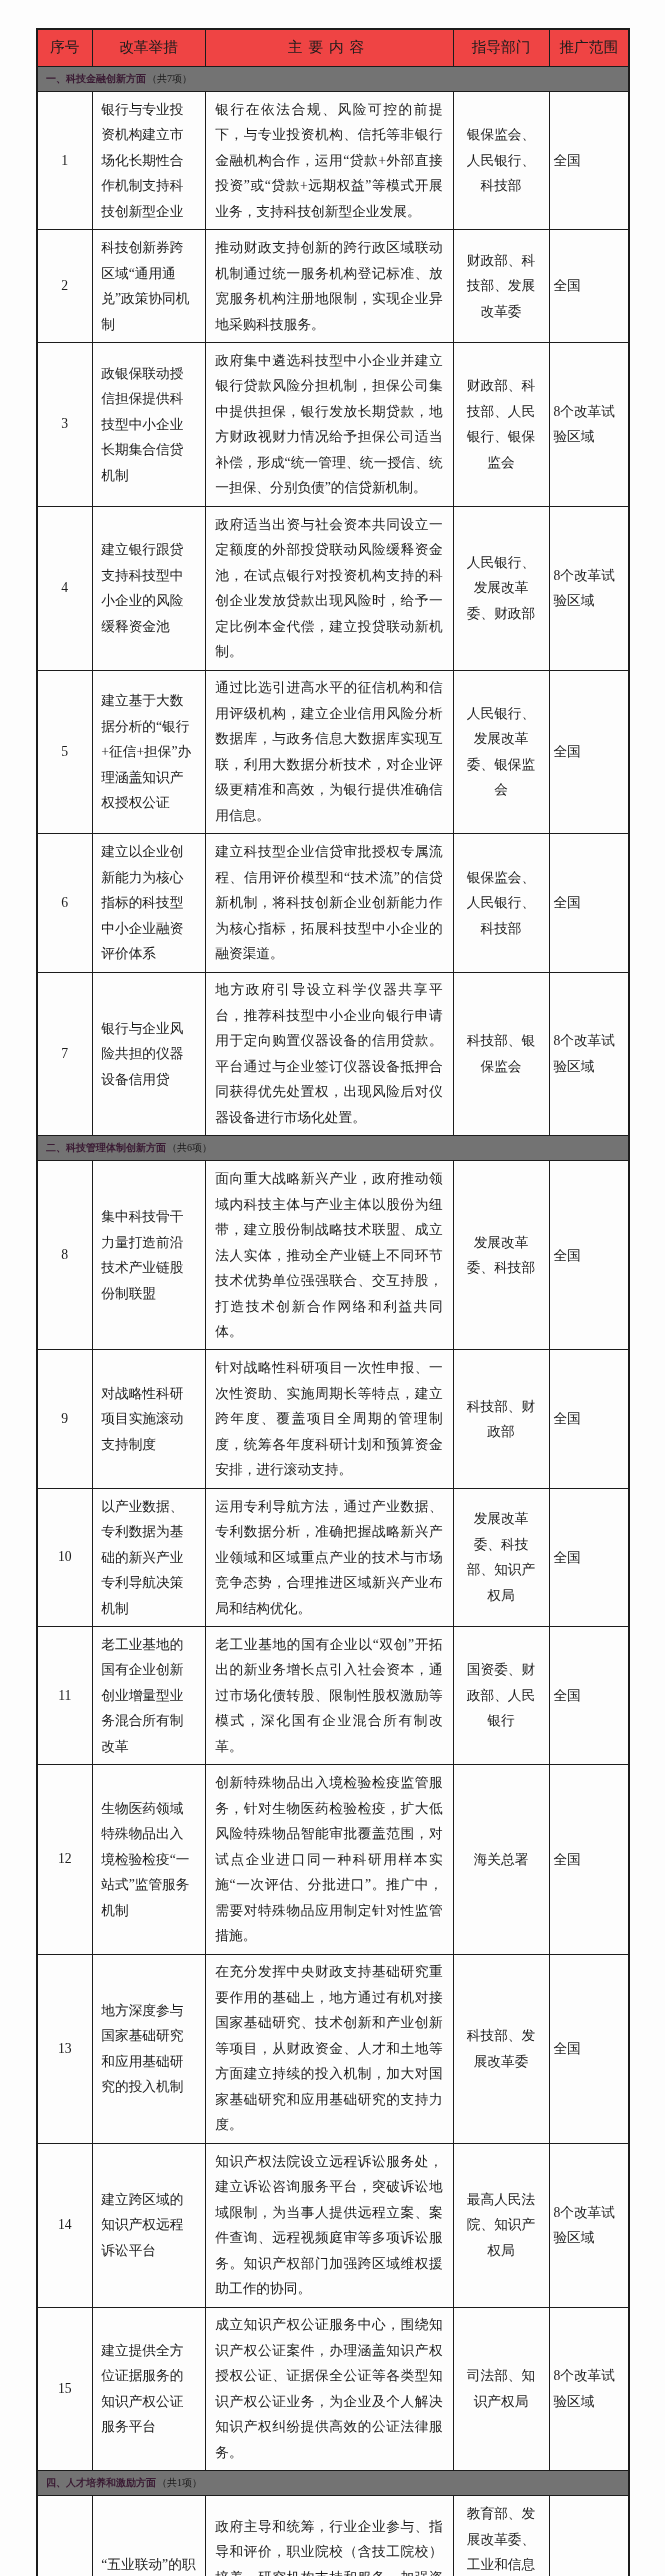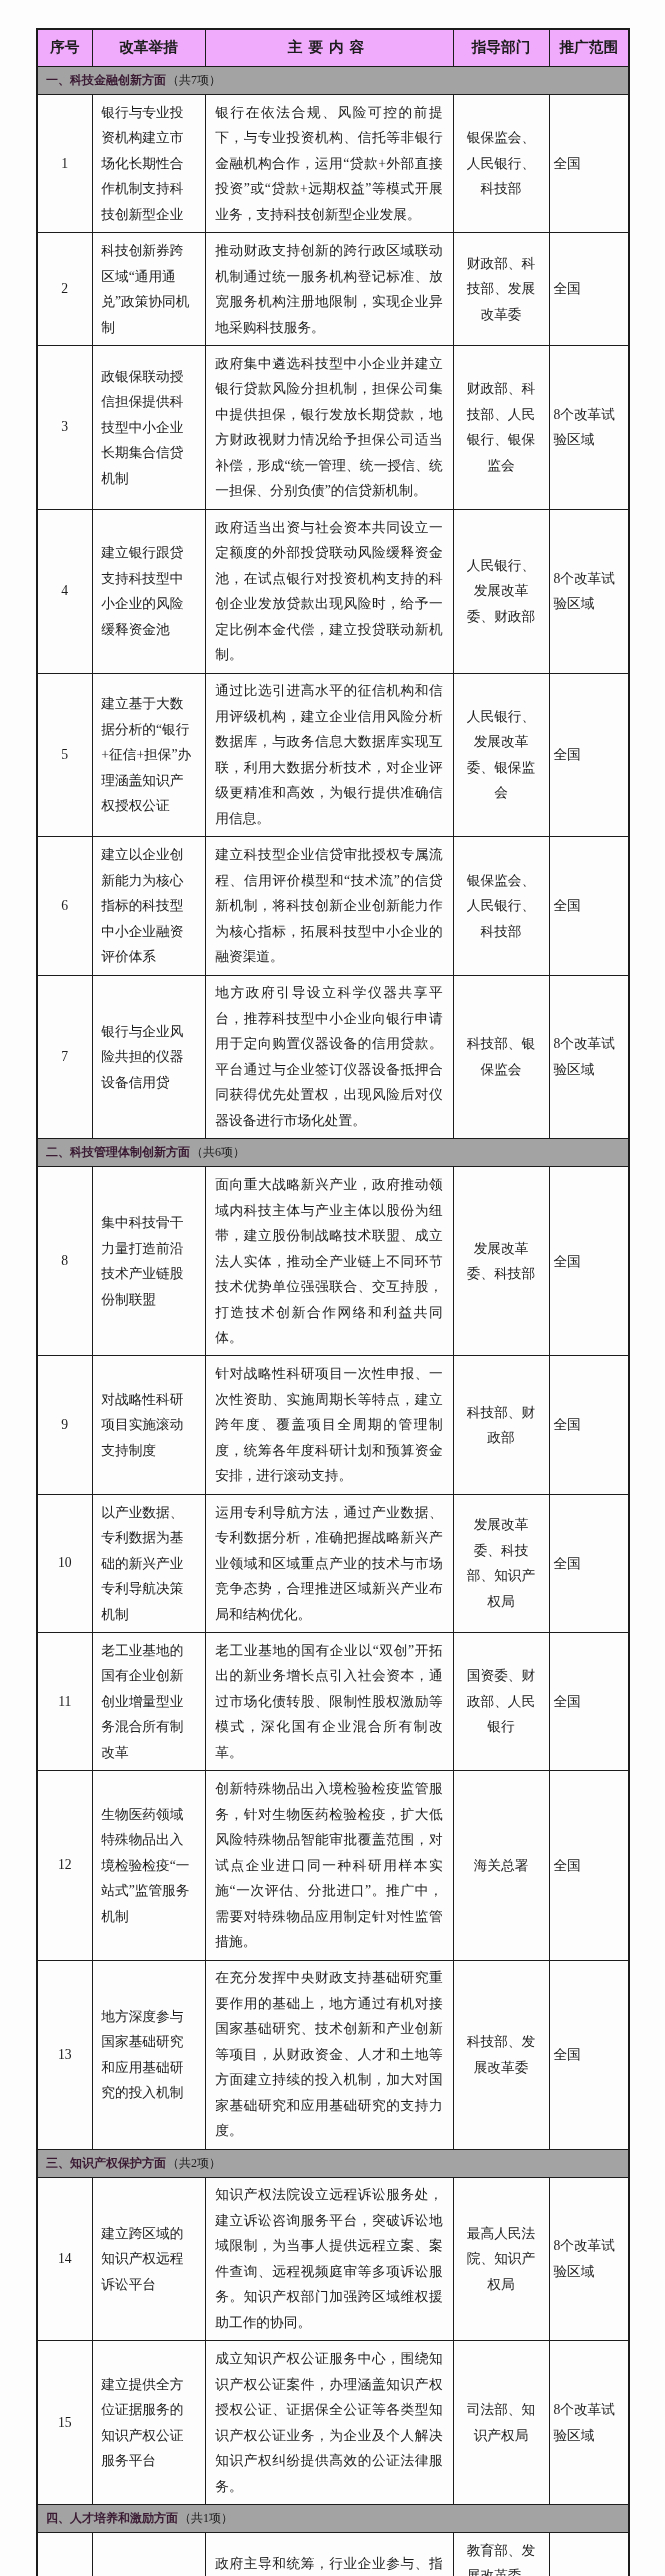--- a/index.html
+++ b/index.html
@@ -22,32 +22,32 @@
     border-collapse:collapse;
     table-layout:fixed;
     border:2px solid #1c1c1c;
   }
   table.reform th, table.reform td{
     border:1px solid #1c1c1c;
     box-sizing:border-box;
   }
   thead th{
     font-size:14.7px;
-    font-weight:bold;
+    font-weight:normal;
     text-align:center;
     vertical-align:middle;
     padding:8.8px 2px;
-    background:#f0abfc;
+    background:#ef4444;
   }
   th.hdr-content{letter-spacing:5.9px;}
   tr.section-row td{
     padding:4.9px 7.9px;
-    font-size:12px;
-    vertical-align:middle;
-    background:#a3a3a3;
+    font-size:10px;
+    vertical-align:middle;
+    background:#737373;
   }
   .sec-title{
     font-weight:bold;
     color:#3a1a33;
   }
   .sec-count{
     font-weight:normal;
     color:#1c1c1c;
     margin-left:1px;
   }
@@ -198,23 +198,20 @@
           <td class="cell-dept">海关总署</td>
           <td class="cell-scope">全国</td>
         </tr>
         <tr>
           <td class="cell-no">13</td>
           <td class="cell-measure">地方深度参与国家基础研究和应用基础研究的投入机制</td>
           <td class="cell-content">在充分发挥中央财政支持基础研究重要作用的基础上，地方通过有机对接国家基础研究、技术创新和产业创新等项目，从财政资金、人才和土地等方面建立持续的投入机制，加大对国家基础研究和应用基础研究的支持力度。</td>
           <td class="cell-dept">科技部、发展改革委</td>
           <td class="cell-scope">全国</td>
         </tr>
-        <tr class="section-row">
-          <td colspan="5"><span class="sec-title">三、知识产权保护方面</span><span class="sec-count">（共2项）</span></td>
-        </tr>
         <tr>
           <td class="cell-no">14</td>
           <td class="cell-measure">建立跨区域的知识产权远程诉讼平台</td>
           <td class="cell-content">知识产权法院设立远程诉讼服务处，建立诉讼咨询服务平台，突破诉讼地域限制，为当事人提供远程立案、案件查询、远程视频庭审等多项诉讼服务。知识产权部门加强跨区域维权援助工作的协同。</td>
           <td class="cell-dept">最高人民法院、知识产权局</td>
           <td class="cell-scope">8个改革试验区域</td>
         </tr>
         <tr>
           <td class="cell-no">15</td>
           <td class="cell-measure">建立提供全方位证据服务的知识产权公证服务平台</td>

